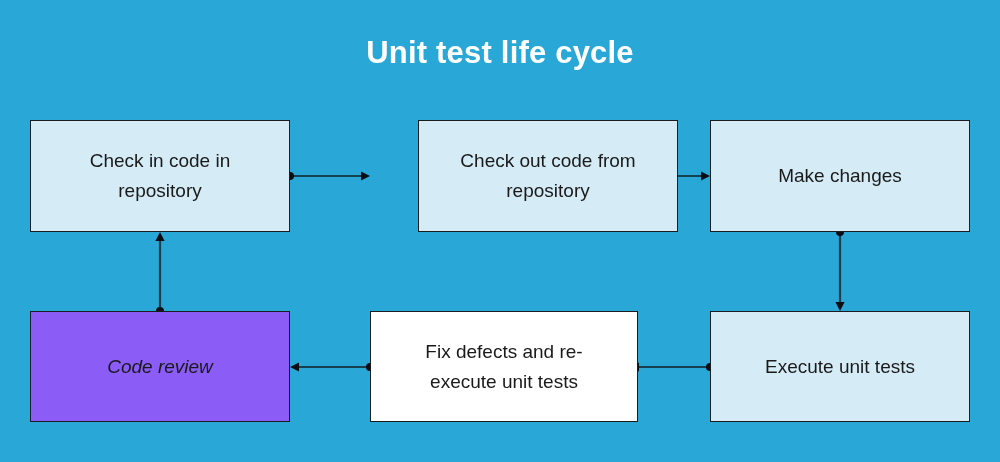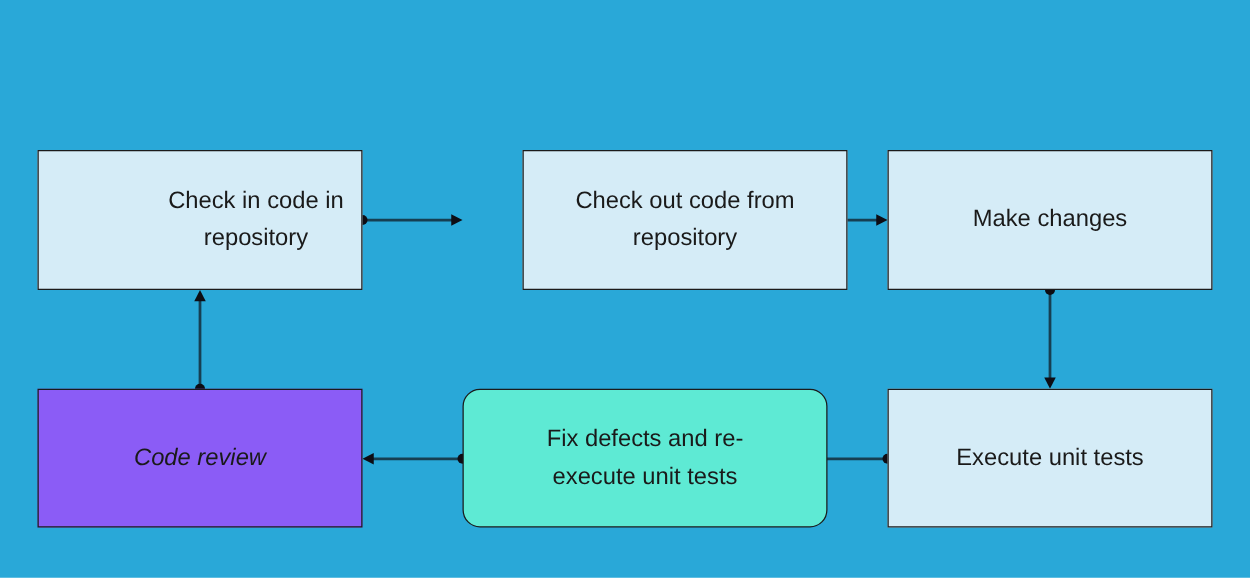--- a/index.html
+++ b/index.html
@@ -54,20 +54,21 @@
     width: 1000px;
     height: 462px;
     pointer-events: none;
   }
 </style>
 </head>
 <body>
 
 <div id="canvas">
 
+  <div id="diagram-title">Unit test life cycle</div>
 
   <svg id="edge-layer" viewBox="0 0 1000 462">
       <g>
         <line x1="290" y1="176" x2="365.05" y2="176" stroke="#163f52" stroke-width="2.2"></line>
         <circle cx="290" cy="176" r="4" fill="#0d0d14"></circle>
         <polygon points="370,176 361,180.6 361,171.4" fill="#0d0d14"></polygon>
       </g>
       <g>
         <line x1="630" y1="176" x2="705.05" y2="176" stroke="#163f52" stroke-width="2.2"></line>
         <circle cx="630" cy="176" r="4" fill="#0d0d14"></circle>
@@ -89,35 +90,35 @@
         <polygon points="290,367 299,362.4 299,371.6" fill="#0d0d14"></polygon>
       </g>
       <g>
         <line x1="160" y1="311" x2="160" y2="236.95" stroke="#163f52" stroke-width="2.2"></line>
         <circle cx="160" cy="311" r="4" fill="#0d0d14"></circle>
         <polygon points="160,232 164.6,241 155.4,241" fill="#0d0d14"></polygon>
       </g>
     </svg>
 
   <div id="nodes-layer">
-      <div class="node" style="left: 30px; top: 120px; width: 260px; height: 112px; background: rgb(213, 236, 247); border-color: rgb(27, 27, 27); justify-content: flex-end;">
+      <div class="node" style="left: 30px; top: 120px; width: 260px; height: 112px; background: rgb(213, 236, 247); border-color: rgb(27, 27, 27);">
         <div class="node-label">Check in code in
 repository</div>
       </div>
       <div class="node" style="left: 370px; top: 120px; width: 260px; height: 112px; background: rgb(213, 236, 247); border-color: rgb(27, 27, 27); margin-left: 48px;">
         <div class="node-label">Check out code from
 repository</div>
       </div>
       <div class="node" style="left: 710px; top: 120px; width: 260px; height: 112px; background: rgb(213, 236, 247); border-color: rgb(27, 27, 27); align-items: center;">
         <div class="node-label">Make changes</div>
       </div>
       <div class="node" style="left: 30px; top: 311px; width: 260px; height: 111px; background: #8b5cf6; border-color: rgb(27, 27, 27); font-style: italic;">
         <div class="node-label">Code review</div>
       </div>
-      <div class="node" style="left: 370px; top: 311px; width: 292px; height: 111px; background: #5eead4; border-color: rgb(27, 27, 27); border-radius: 14px;">
+      <div class="node" style="left: 370px; top: 311px; width: 268px; height: 111px; background: #ffffff; border-color: rgb(27, 27, 27);">
         <div class="node-label">Fix defects and re-
 execute unit tests</div>
       </div>
       <div class="node" style="left: 710px; top: 311px; width: 260px; height: 111px; background: rgb(213, 236, 247); border-color: rgb(27, 27, 27);">
         <div class="node-label">Execute unit tests</div>
       </div>
     </div>
 
 </div>
 

